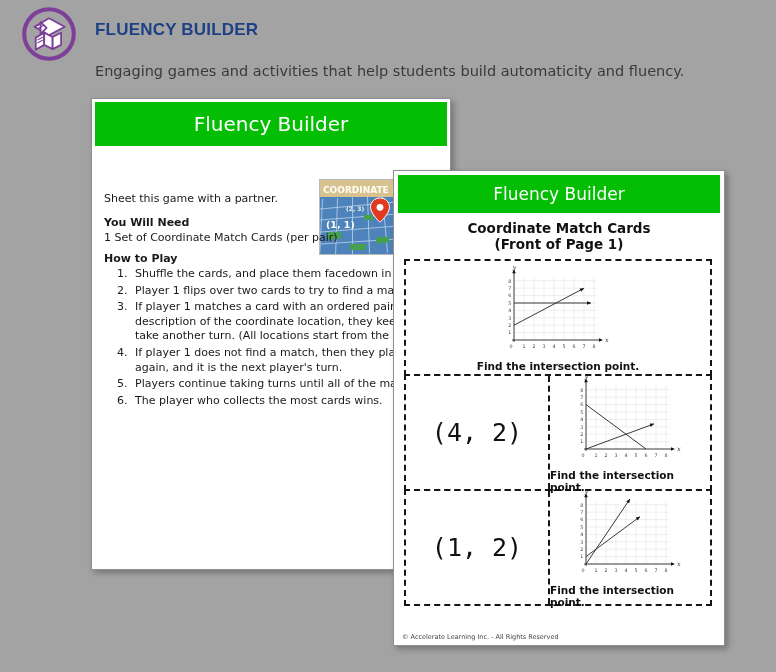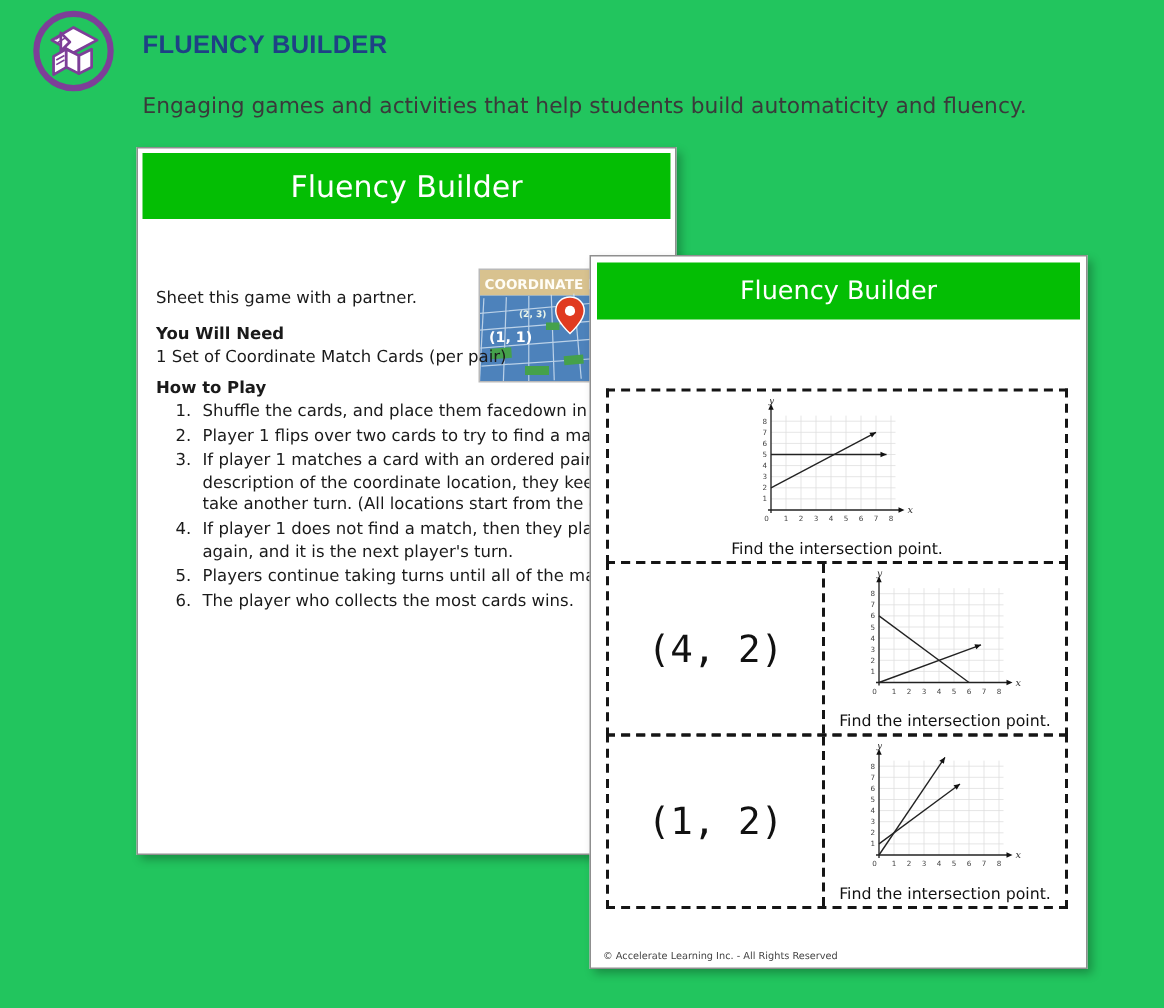--- a/index.html
+++ b/index.html
@@ -1,16 +1,16 @@
 <!DOCTYPE html>
 <html><head>
 <meta charset="utf-8">
 <style>
   html,body{margin:0;padding:0;background:#fff;}
-  #stage{position:relative;width:776px;height:672px;background:#22c55e;overflow:hidden;
+  #stage{position:relative;width:776px;height:672px;background:#a3a3a3;overflow:hidden;
          font-family:"DejaVu Sans",sans-serif;}
 
   
   .hdr-icon{position:absolute;left:20px;top:5px;width:58px;height:58px;}
   .hdr-title{position:absolute;left:95px;top:20px;font-size:17px;font-weight:bold;
              color:#1e4185;letter-spacing:.2px;font-family:"Liberation Sans",sans-serif;}
   .hdr-sub{position:absolute;left:95px;top:51px;font-size:14.5px;color:#3a3a3a;margin-top:12px;}
 
   
   .doc{position:absolute;background:#fff;border:1px solid #8f8f8f;
@@ -39,21 +39,21 @@
   #steps li{margin:0 0 2px 0;line-height:14.6px;padding-left:4px;}
   #thumb{position:absolute;left:227px;top:80px;width:78px;height:74px;border:1px solid #b9b9b9;}
 
   
   .cards-table{position:absolute;left:10px;top:88px;width:308px;}
   .card-row{display:flex;height:117px;border:2px dashed #151515;margin-top:-2px;box-sizing:border-box;}
   .card-row:first-child{margin-top:0;}
   .cell-pair{width:142px;border-right:2px dashed #151515;display:flex;align-items:center;
              justify-content:center;font-family:"DejaVu Sans Mono",monospace;font-size:25px;color:#111;}
   .cell-graph{flex:1;display:flex;flex-direction:column;align-items:center;justify-content:center;padding-top:2px;}
-  .caption{font-size:10.5px;font-weight:normal;color:#111;margin-top:0;}
+  .caption{font-size:10.5px;font-weight:bold;color:#111;margin-top:0;}
   .doc-footer{position:absolute;left:8px;bottom:4px;font-size:6.5px;color:#444;}
 </style>
 </head>
 <body>
 
 <div id="stage">
 
   <div class="hdr-icon">
     <svg width="58" height="58" viewBox="0 0 48 48">
       <circle cx="24" cy="24" r="20.5" fill="none" stroke="#7d3f98" stroke-width="3.4"></circle>
@@ -119,20 +119,24 @@
           <li>If player 1 matches a card with an ordered pair to a corresponding description of the coordinate location, they keep the matched set and take another turn. (All locations start from the origin.)</li>
           <li>If player 1 does not find a match, then they place the cards facedown again, and it is the next player's turn.</li>
           <li>Players continue taking turns until all of the matches have been found.</li>
           <li>The player who collects the most cards wins.</li>
         </ol>
     </div>
   </div>
 
   <div class="doc" id="doc-cards">
     <div class="band">Fluency Builder</div>
+    <div class="sheet-title">
+      <div>Coordinate Match Cards</div>
+      <div>(Front of Page 1)</div>
+    </div>
 
     <div class="cards-table">
       <div class="card-row">
         <div class="cell-graph">
           <div><svg width="118" height="90" viewBox="0 0 118 90">
                 <line x1="25" y1="74" x2="25" y2="11.099999999999994" stroke="#dcdcdc" stroke-width="0.5"></line>
                 <line x1="15" y1="66.6" x2="98" y2="66.6" stroke="#dcdcdc" stroke-width="0.5"></line>
                 <line x1="35" y1="74" x2="35" y2="11.099999999999994" stroke="#dcdcdc" stroke-width="0.5"></line>
                 <line x1="15" y1="59.2" x2="98" y2="59.2" stroke="#dcdcdc" stroke-width="0.5"></line>
                 <line x1="45" y1="74" x2="45" y2="11.099999999999994" stroke="#dcdcdc" stroke-width="0.5"></line>

